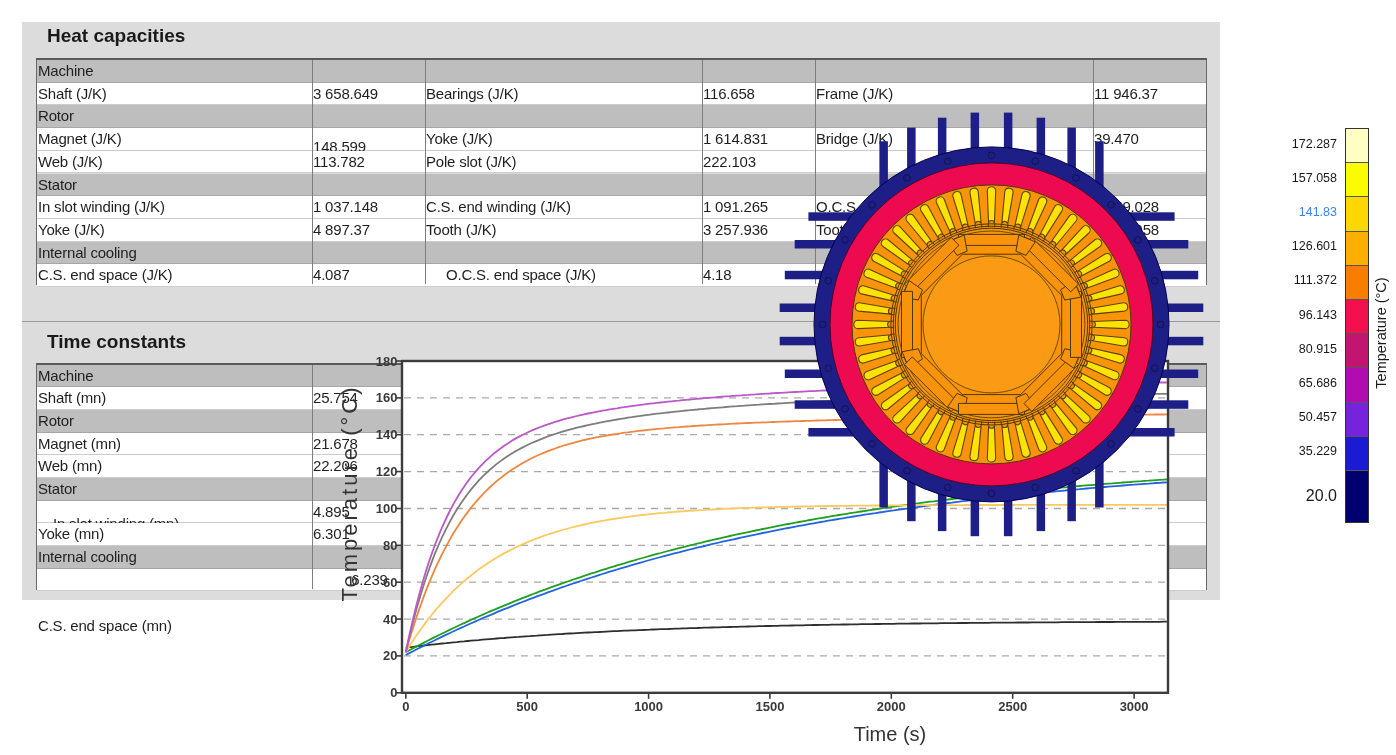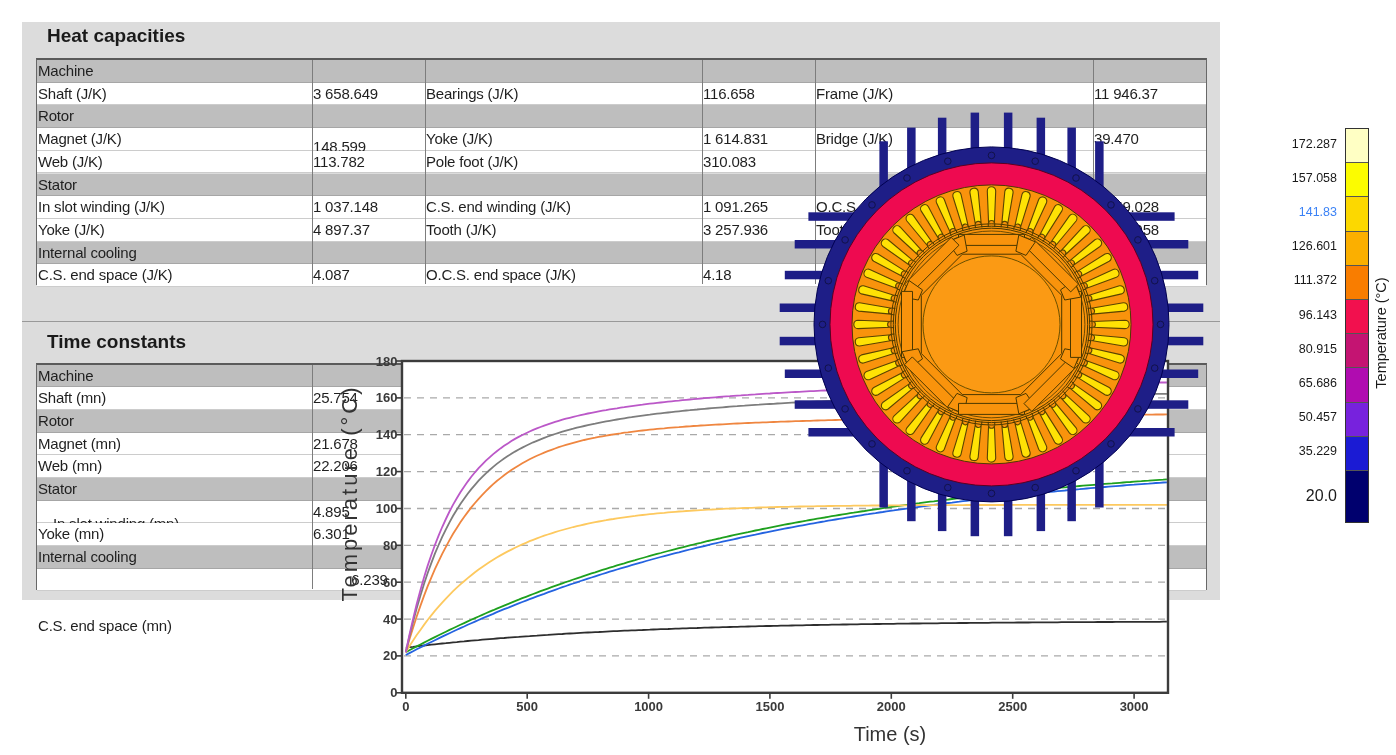--- a/index.html
+++ b/index.html
@@ -25,22 +25,22 @@
         <div style="position:absolute;left:0px;top:0;width:275px;height:100%;line-height:22.70px;padding-left:1px;letter-spacing:-0.2px;overflow:hidden;white-space:nowrap;box-sizing:border-box;">Magnet (J/K)</div>
         <div style="position:absolute;left:275px;top:0;width:113px;height:100%;line-height:22.70px;padding-left:1px;letter-spacing:-0.2px;overflow:hidden;white-space:nowrap;box-sizing:border-box;margin-top:8px;">148.599</div>
         <div style="position:absolute;left:388px;top:0;width:277px;height:100%;line-height:22.70px;padding-left:1px;letter-spacing:-0.2px;overflow:hidden;white-space:nowrap;box-sizing:border-box;">Yoke (J/K)</div>
         <div style="position:absolute;left:665px;top:0;width:113px;height:100%;line-height:22.70px;padding-left:1px;letter-spacing:-0.2px;overflow:hidden;white-space:nowrap;box-sizing:border-box;">1 614.831</div>
         <div style="position:absolute;left:778px;top:0;width:278px;height:100%;line-height:22.70px;padding-left:1px;letter-spacing:-0.2px;overflow:hidden;white-space:nowrap;box-sizing:border-box;">Bridge (J/K)</div>
         <div style="position:absolute;left:1056px;top:0;width:115px;height:100%;line-height:22.70px;padding-left:1px;letter-spacing:-0.2px;overflow:hidden;white-space:nowrap;box-sizing:border-box;">39.470</div>
       </div>
       <div style="position:absolute;left:0;top:90.8px;width:100%;height:22.70px;background:#ffffff;border-bottom:1px solid #cccccc;box-sizing:border-box;">
         <div style="position:absolute;left:0px;top:0;width:275px;height:100%;line-height:22.70px;padding-left:1px;letter-spacing:-0.2px;overflow:hidden;white-space:nowrap;box-sizing:border-box;">Web (J/K)</div>
         <div style="position:absolute;left:275px;top:0;width:113px;height:100%;line-height:22.70px;padding-left:1px;letter-spacing:-0.2px;overflow:hidden;white-space:nowrap;box-sizing:border-box;">113.782</div>
-        <div style="position:absolute;left:388px;top:0;width:277px;height:100%;line-height:22.70px;padding-left:1px;letter-spacing:-0.2px;overflow:hidden;white-space:nowrap;box-sizing:border-box;">Pole foot (J/K)</div>
-        <div style="position:absolute;left:665px;top:0;width:113px;height:100%;line-height:22.70px;padding-left:1px;letter-spacing:-0.2px;overflow:hidden;white-space:nowrap;box-sizing:border-box;">310.083</div>
+        <div style="position:absolute;left:388px;top:0;width:277px;height:100%;line-height:22.70px;padding-left:1px;letter-spacing:-0.2px;overflow:hidden;white-space:nowrap;box-sizing:border-box;">Pole slot (J/K)</div>
+        <div style="position:absolute;left:665px;top:0;width:113px;height:100%;line-height:22.70px;padding-left:1px;letter-spacing:-0.2px;overflow:hidden;white-space:nowrap;box-sizing:border-box;">222.103</div>
       </div>
       <div style="position:absolute;left:0;top:113.5px;width:100%;height:22.70px;background:#bebebe;border-bottom:1px solid #a6a6a6;box-sizing:border-box;">
         <div style="position:absolute;left:0px;top:0;width:275px;height:100%;line-height:22.70px;padding-left:1px;letter-spacing:-0.2px;overflow:hidden;white-space:nowrap;box-sizing:border-box;">Stator</div>
       </div>
       <div style="position:absolute;left:0;top:136.2px;width:100%;height:22.70px;background:#ffffff;border-bottom:1px solid #cccccc;box-sizing:border-box;">
         <div style="position:absolute;left:0px;top:0;width:275px;height:100%;line-height:22.70px;padding-left:1px;letter-spacing:-0.2px;overflow:hidden;white-space:nowrap;box-sizing:border-box;">In slot winding (J/K)</div>
         <div style="position:absolute;left:275px;top:0;width:113px;height:100%;line-height:22.70px;padding-left:1px;letter-spacing:-0.2px;overflow:hidden;white-space:nowrap;box-sizing:border-box;">1 037.148</div>
         <div style="position:absolute;left:388px;top:0;width:277px;height:100%;line-height:22.70px;padding-left:1px;letter-spacing:-0.2px;overflow:hidden;white-space:nowrap;box-sizing:border-box;">C.S. end winding (J/K)</div>
         <div style="position:absolute;left:665px;top:0;width:113px;height:100%;line-height:22.70px;padding-left:1px;letter-spacing:-0.2px;overflow:hidden;white-space:nowrap;box-sizing:border-box;">1 091.265</div>
         <div style="position:absolute;left:778px;top:0;width:278px;height:100%;line-height:22.70px;padding-left:1px;letter-spacing:-0.2px;overflow:hidden;white-space:nowrap;box-sizing:border-box;">O.C.S. end winding (J/K)</div>
@@ -53,21 +53,21 @@
         <div style="position:absolute;left:665px;top:0;width:113px;height:100%;line-height:22.70px;padding-left:1px;letter-spacing:-0.2px;overflow:hidden;white-space:nowrap;box-sizing:border-box;">3 257.936</div>
         <div style="position:absolute;left:778px;top:0;width:278px;height:100%;line-height:22.70px;padding-left:1px;letter-spacing:-0.2px;overflow:hidden;white-space:nowrap;box-sizing:border-box;">Tooth foot (J/K)</div>
         <div style="position:absolute;left:1056px;top:0;width:115px;height:100%;line-height:22.70px;padding-left:1px;letter-spacing:-0.2px;overflow:hidden;white-space:nowrap;box-sizing:border-box;">1 447.958</div>
       </div>
       <div style="position:absolute;left:0;top:181.6px;width:100%;height:22.70px;background:#bebebe;border-bottom:1px solid #a6a6a6;box-sizing:border-box;">
         <div style="position:absolute;left:0px;top:0;width:275px;height:100%;line-height:22.70px;padding-left:1px;letter-spacing:-0.2px;overflow:hidden;white-space:nowrap;box-sizing:border-box;">Internal cooling</div>
       </div>
       <div style="position:absolute;left:0;top:204.3px;width:100%;height:22.70px;background:#ffffff;border-bottom:1px solid #cccccc;box-sizing:border-box;">
         <div style="position:absolute;left:0px;top:0;width:275px;height:100%;line-height:22.70px;padding-left:1px;letter-spacing:-0.2px;overflow:hidden;white-space:nowrap;box-sizing:border-box;">C.S. end space (J/K)</div>
         <div style="position:absolute;left:275px;top:0;width:113px;height:100%;line-height:22.70px;padding-left:1px;letter-spacing:-0.2px;overflow:hidden;white-space:nowrap;box-sizing:border-box;">4.087</div>
-        <div style="position:absolute;left:388px;top:0;width:277px;height:100%;line-height:22.70px;padding-left:1px;letter-spacing:-0.2px;overflow:hidden;white-space:nowrap;box-sizing:border-box;">O.C.S. end space (J/K)</div>
+        <div style="position:absolute;left:408px;top:0;width:277px;height:100%;line-height:22.70px;padding-left:1px;letter-spacing:-0.2px;overflow:hidden;white-space:nowrap;box-sizing:border-box;">O.C.S. end space (J/K)</div>
         <div style="position:absolute;left:665px;top:0;width:113px;height:100%;line-height:22.70px;padding-left:1px;letter-spacing:-0.2px;overflow:hidden;white-space:nowrap;box-sizing:border-box;">4.18</div>
       </div>
       <div style="position:absolute;left:275px;top:0;width:1px;height:100%;background:#7d7d7d;"></div>
       <div style="position:absolute;left:388px;top:0;width:1px;height:100%;background:#7d7d7d;"></div>
       <div style="position:absolute;left:665px;top:0;width:1px;height:100%;background:#7d7d7d;"></div>
       <div style="position:absolute;left:778px;top:0;width:1px;height:100%;background:#7d7d7d;"></div>
       <div style="position:absolute;left:1056px;top:0;width:1px;height:100%;background:#7d7d7d;"></div>
     </div>
     <div style="position:absolute;left:36px;top:362.5px;width:1171px;height:227.0px;border:1px solid #686868;border-top:2px solid #5a5a5a;box-sizing:border-box;">
       <div style="position:absolute;left:0;top:0.0px;width:100%;height:22.70px;background:#bebebe;border-bottom:1px solid #a6a6a6;box-sizing:border-box;">

